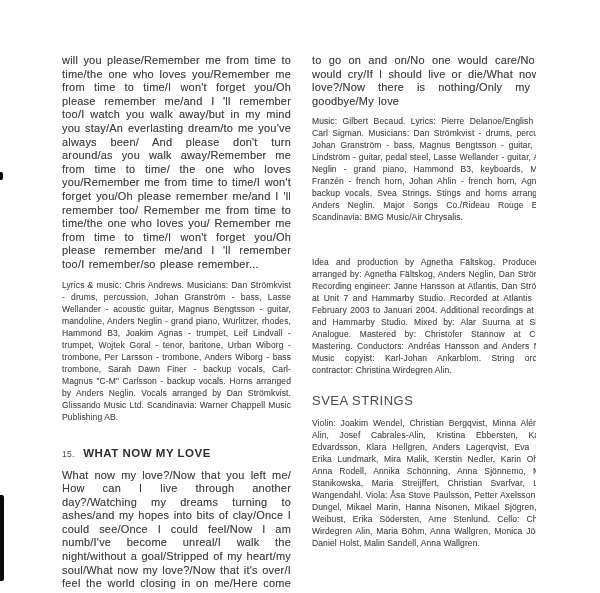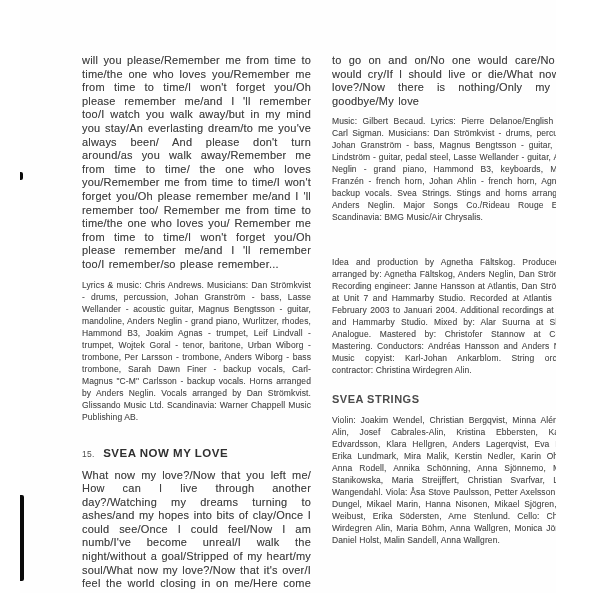--- a/index.html
+++ b/index.html
@@ -7,21 +7,20 @@
     padding: 0;
     background: #ffffff;
   }
   .page {
     position: relative;
     width: 536px;
     height: 593px;
     background: #fefefe;
     overflow: hidden;
     font-family: "Liberation Sans", "DejaVu Sans", sans-serif;
-    margin-left: 20px;
   }
   .col {
     position: absolute;
     top: 54px;
   }
   .col-left  { left: 62px;  width: 229px; }
   .col-right { left: 312px; width: 249px; }
 
   p { margin: 0; }
 
@@ -59,22 +58,22 @@
     margin-right: 4px;
   }
   .track-title {
     font-size: 11.5px;
     font-weight: bold;
     letter-spacing: 0.5px;
     color: #2f2f2f;
   }
   .strings-heading {
     margin: 17px 0 9px 0;
-    font-size: 11px;
-    font-weight: bold;
+    font-size: 13px;
+    font-weight: normal;
     letter-spacing: 0.5px;
     color: #4b4b4b;
   }
 
   
   .scan-mark {
     position: absolute;
     background: #0a0a0a;
   }
   .mark-a { left: 0; top: 172px; width: 3px; height: 8px; border-radius: 0 2px 2px 0; }
@@ -88,21 +87,21 @@
   <div class="scan-mark mark-a"></div>
   <div class="scan-mark mark-b"></div>
 
   <div class="col col-left">
     <p class="lyrics lyrics-first">will you please/Remember me from time to time/the one who loves you/Remember me from time to time/I won't forget you/Oh please remember me/and I 'll remember too/I watch you walk away/but in my mind you stay/An everlasting dream/to me you've always been/ And please don't turn around/as you walk away/Remember me from time to time/ the one who loves you/Remember me from time to time/I won't forget you/Oh please remember me/and I 'll remember too/ Remember me from time to time/the one who loves you/ Remember me from time to time/I won't forget you/Oh please remember me/and I 'll remember too/I remember/so please remember...</p>
 
     <p class="credits">Lyrics &amp; music: Chris Andrews. Musicians: Dan Strömkvist - drums, percussion, Johan Granström - bass, Lasse Wellander - acoustic guitar, Magnus Bengtsson - guitar, mandoline, Anders Neglin - grand piano, Wurlitzer, rhodes, Hammond B3, Joakim Agnas - trumpet, Leif Lindvall - trumpet, Wojtek Goral - tenor, baritone, Urban Wiborg - trombone, Per Larsson - trombone, Anders Wiborg - bass trombone, Sarah Dawn Finer - backup vocals, Carl-Magnus "C-M" Carlsson - backup vocals. Horns arranged by Anders Neglin. Vocals arranged by Dan Strömkvist. Glissando Music Ltd. Scandinavia: Warner Chappell Music Publishing AB.</p>
 
     <div class="track-heading">
       <span class="track-num">15.</span>
-      <span class="track-title">SVEA NOW MY LOVE</span>
+      <span class="track-title">WHAT NOW MY LOVE</span>
     </div>
 
     <p class="lyrics">What now my love?/Now that you left me/ How can I live through another day?/Watching my dreams turning to ashes/and my hopes into bits of clay/Once I could see/Once I could feel/Now I am numb/I've become unreal/I walk the night/without a goal/Stripped of my heart/my soul/What now my love?/Now that it's over/I feel the world closing in on me/Here come the stars tumbling around me/There's the sky/where the sea should be/What now my love?/Now that you're gone/I'd be a fool/</p>
   </div>
 
   <div class="col col-right">
     <p class="lyrics lyrics-first">to go on and on/No one would care/No one would cry/If I should live or die/What now my love?/Now there is nothing/Only my last goodbye/My love</p>
 
     <p class="credits credits-first">Music: Gilbert Becaud. Lyrics: Pierre Delanoe/English lyrics: Carl Sigman. Musicians: Dan Strömkvist - drums, percussion, Johan Granström - bass, Magnus Bengtsson - guitar, Johan Lindström - guitar, pedal steel, Lasse Wellander - guitar, Anders Neglin - grand piano, Hammond B3, keyboards, Magnus Franzén - french horn, Johan Ahlin - french horn, Agnetha - backup vocals. Svea Strings. Stings and horns arranged by Anders Neglin. Major Songs Co./Rideau Rouge Edition. Scandinavia: BMG Music/Air Chrysalis.</p>
 

